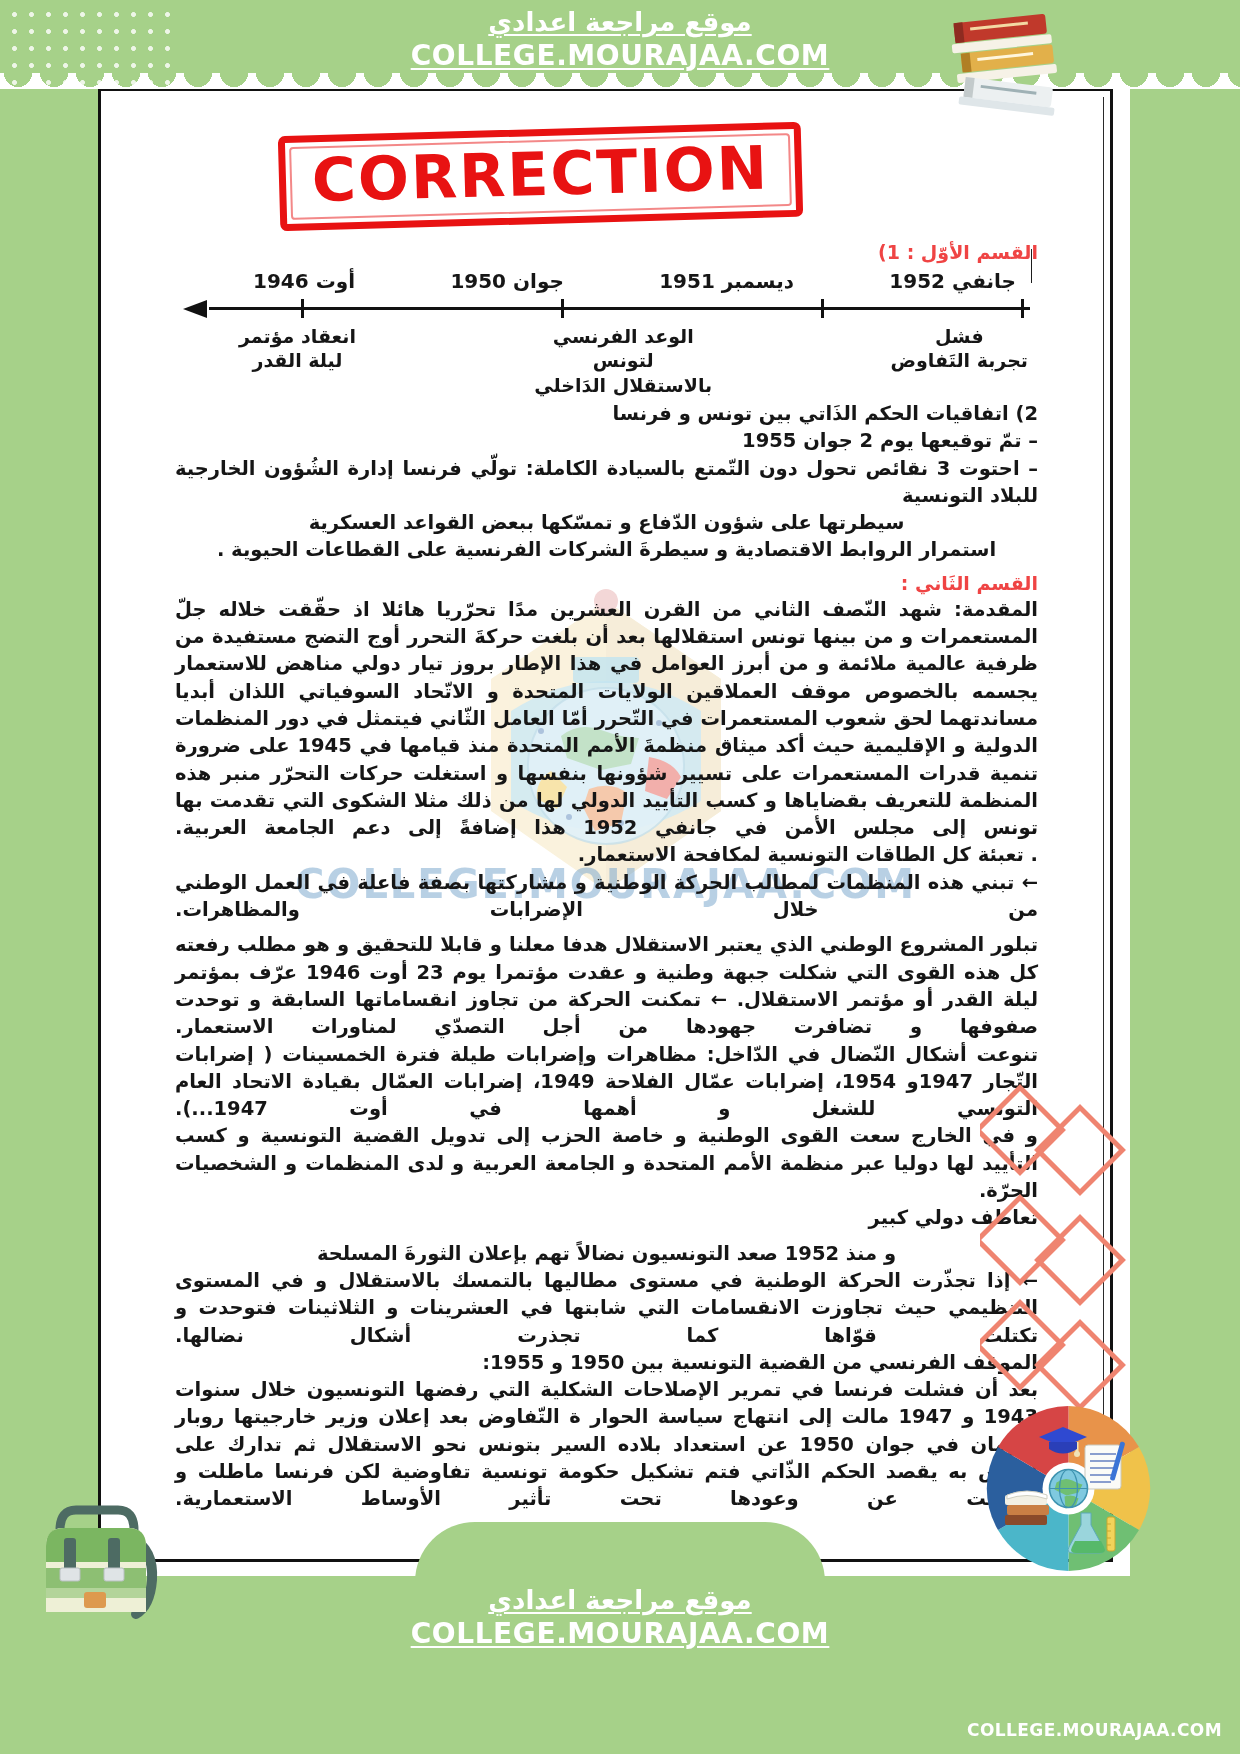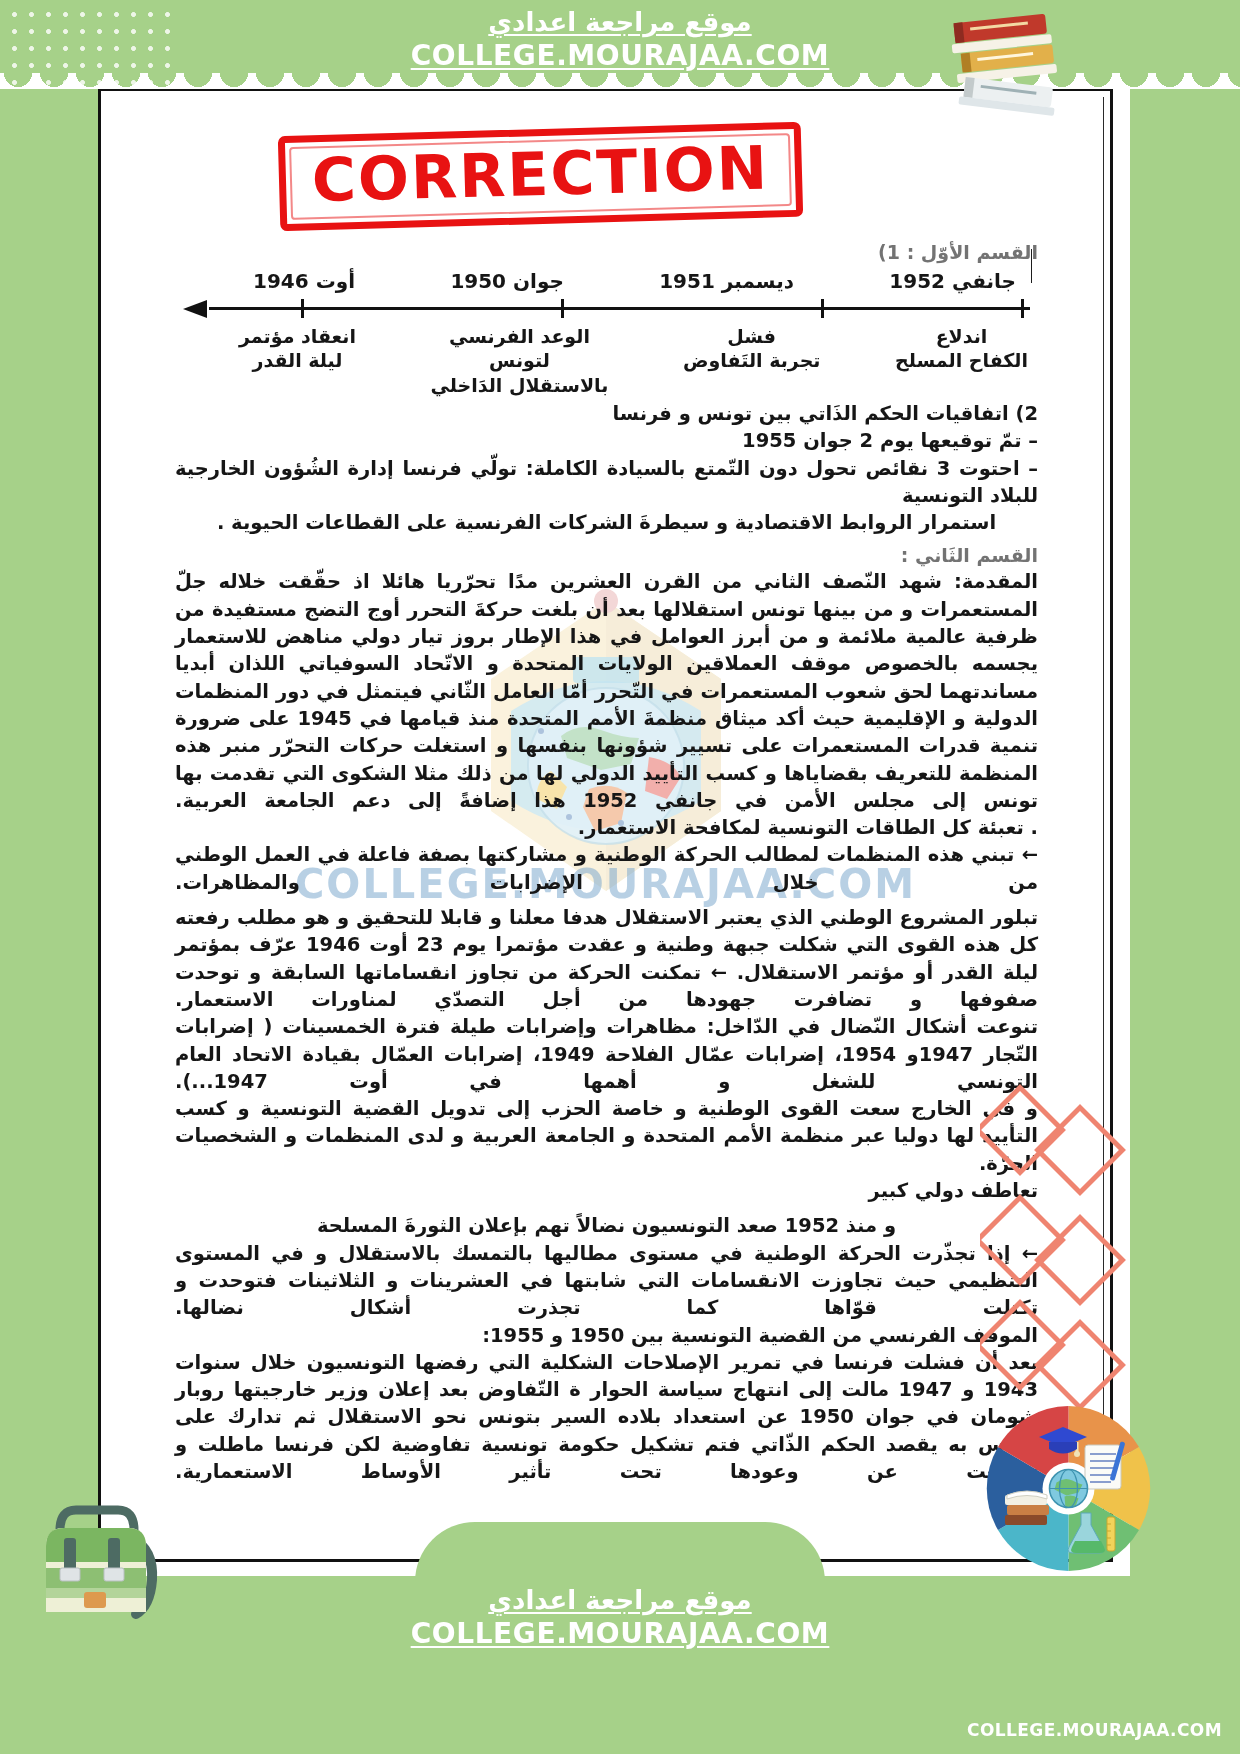--- a/index.html
+++ b/index.html
@@ -262,21 +262,21 @@
   }
 
   .sec-label {
     font-size: 19px;
     font-weight: 700;
     color: #5d5d5d;
     text-align: right;
     margin-bottom: 2px;
     direction: rtl;
   }
-  .sec-label.faint { color: #737373; }
+  .sec-label.faint { color: #ef4444; }
 
   .tick-left {
     position: absolute;
     right: 78px; top: 158px;
     width: 1px; height: 34px;
     background: #1d1d1d;
   }
 
   
   .timeline {
@@ -430,36 +430,35 @@
         </div>
         <div class="tl-axis">
           <div class="tl-line"></div>
           <div class="tl-arrow"></div>
           <div class="tl-tick" style="left:118px"></div>
           <div class="tl-tick" style="left:378px"></div>
           <div class="tl-tick" style="left:638px"></div>
           <div class="tl-tick" style="left:838px"></div>
         </div>
         <div class="tl-events">
-          <div class="tl-ev">اندلاع
-الكفاح المسلح</div>
           <div class="tl-ev">فشل
 تجربة التَفاوض</div>
           <div class="tl-ev">الوعد الفرنسي
 لتونس
 بالاستقلال الدَاخلي</div>
           <div class="tl-ev">انعقاد مؤتمر
 ليلة القدر</div>
         </div>
       </div>
 
       <div class="blk">
         <p class="line">2) اتفاقيات الحكم الذَاتي بين تونس و فرنسا</p>
         <p class="line">– تمّ توقيعها يوم 2 جوان 1955</p>
         <p class="line">– احتوت 3 نقائص تحول دون التّمتع بالسيادة الكاملة: تولّي فرنسا إدارة الشُؤون الخارجية للبلاد التونسية</p>
+        <p class="line center">سيطرتها على شؤون الدّفاع و تمسّكها ببعض القواعد العسكرية</p>
         <p class="line center">استمرار الروابط الاقتصادية و سيطرةَ الشركات الفرنسية على القطاعات الحيوية  .</p>
       </div>
 
       <div class="gap-sm"></div>
 
       <div class="sec-label faint">القسم الثَاني :</div>
 
       <p class="para justify-full">المقدمة: شهد النّصف الثاني من القرن العشرين مدًا تحرّريا هائلا اذ حقّقت خلاله جلّ المستعمرات و من بينها تونس استقلالها بعد أن بلغت حركةَ التحرر أوج التضج مستفيدة من ظرفية عالمية ملائمة و من أبرز العوامل في هذا الإطار بروز تيار دولي مناهض للاستعمار يجسمه بالخصوص موقف العملاقين الولايات المتحدة و الاتّحاد السوفياتي اللذان أبديا مساندتهما لحق شعوب المستعمرات في التّحرر أمّا العامل الثّاني فيتمثل في دور المنظمات الدولية و الإقليمية حيث أكد ميثاق منظمةَ الأمم المتحدة منذ قيامها في 1945 على ضرورة تنمية قدرات المستعمرات على تسيير شؤونها بنفسها و استغلت حركات التحرّر منبر هذه المنظمة للتعريف بقضاياها و كسب التأييد الدولي لها من ذلك مثلا الشكوى التي تقدمت بها تونس إلى مجلس الأمن في جانفي 1952 هذا إضافةً إلى دعم الجامعة العربية.</p>
 
       <p class="line">. تعبئة كل الطاقات التونسية لمكافحة الاستعمار.</p>

